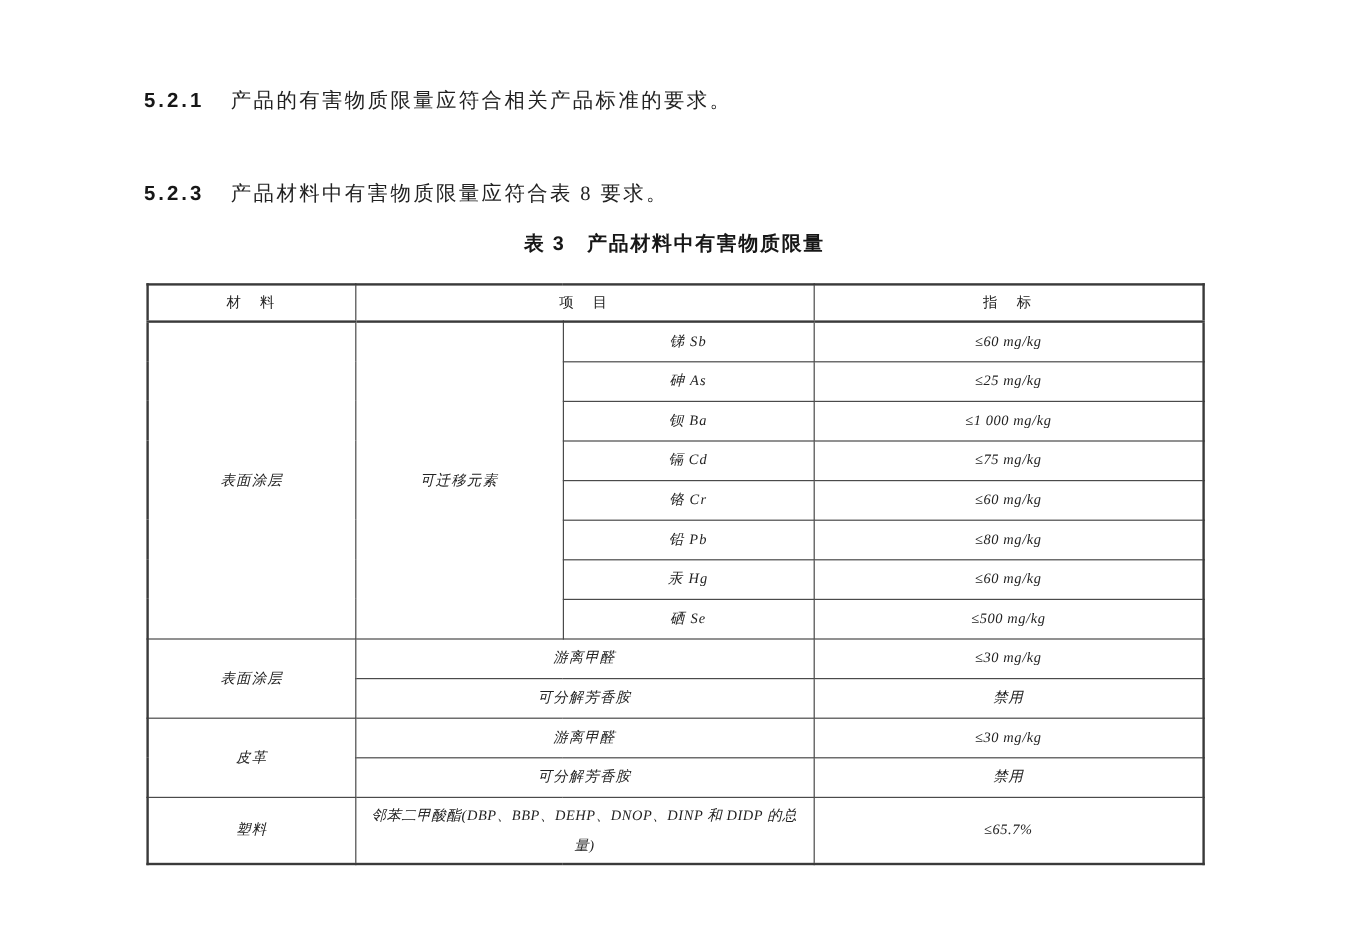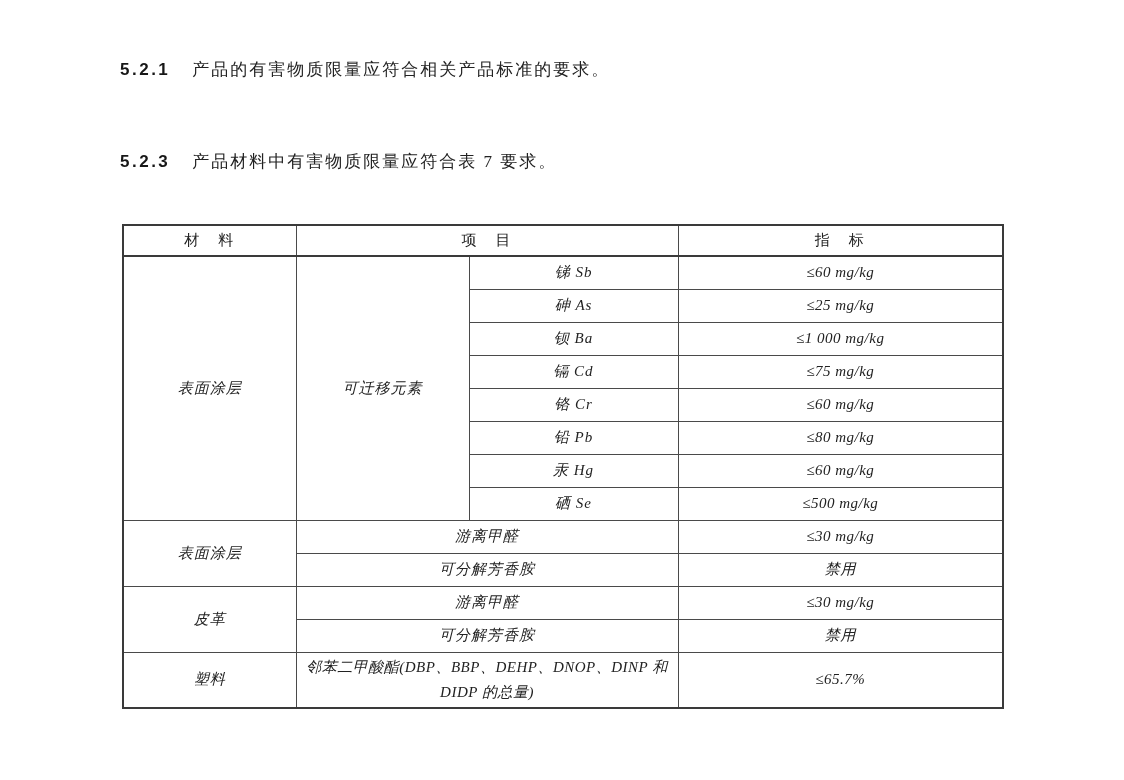--- a/index.html
+++ b/index.html
@@ -35,42 +35,42 @@
     text-indent: 21px;
     color: #222222;
   }
   .clause .clause-num {
     font-family: "Liberation Sans", "DejaVu Sans", sans-serif;
     font-weight: bold;
     letter-spacing: 2.5px;
     margin-right: 22px;
     color: #171717;
   }
-  #clause-1 { top: 54px; }
+  #clause-1 { top: 68px; }
   #clause-2 { top: 86px; }
   #clause-3 { top: 146px; }
   .table-caption {
     position: absolute;
     top: 192px; left: 122px;
     width: 880px;
     text-align: center;
     font-family: "Liberation Sans", "DejaVu Sans", sans-serif;
     font-weight: bold;
     font-size: 16.5px;
     letter-spacing: 1.5px;
     color: #171717;
   }
   .table-caption .cap-label { margin-right: 18px; }
   table.materials {
     position: absolute;
-    top: 224px; left: 122px;
+    top: 236px; left: 122px;
     width: 880px;
     border-collapse: collapse;
     table-layout: fixed;
-    font-size: 15px;
+    font-size: 12px;
     letter-spacing: 1px;
     color: #222222;
   }
   table.materials th, table.materials td {
     border: 1px solid #4a4a4a;
     text-align: center;
     vertical-align: middle;
     font-weight: normal;
     padding: 2px 6px;
   }
@@ -95,23 +95,26 @@
 
 <div class="page">
 
 
   <p class="clause" id="clause-1">
     <span class="clause-num">5.2.1</span><span>产品的有害物质限量应符合相关产品标准的要求。</span>
   </p>
 
 
   <p class="clause" id="clause-3">
-    <span class="clause-num">5.2.3</span><span>产品材料中有害物质限量应符合表 7 要求。</span>
+    <span class="clause-num">5.2.3</span><span>产品材料中有害物质限量应符合表 8 要求。</span>
   </p>
 
+  <div class="table-caption">
+    <span class="cap-label">表 3</span><span>产品材料中有害物质限量</span>
+  </div>
 
   <table class="materials">
     <colgroup>
       <col style="width:173px">
         <col style="width:173px">
         <col style="width:209px">
         <col style="width:325px">
     </colgroup>
     <thead>
       <tr>

